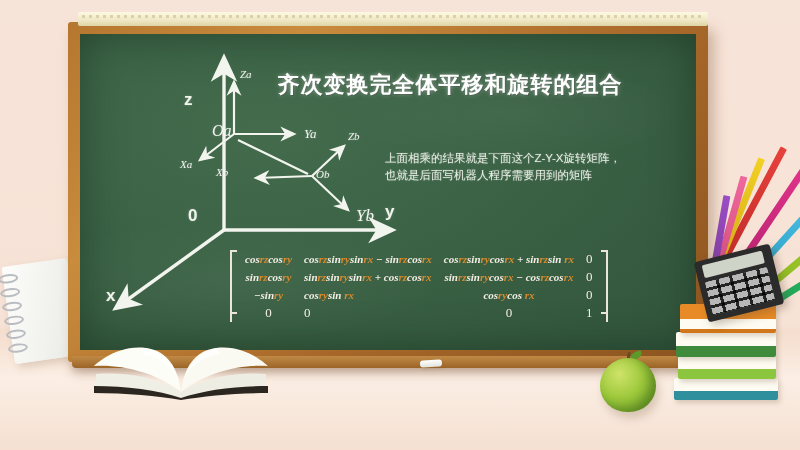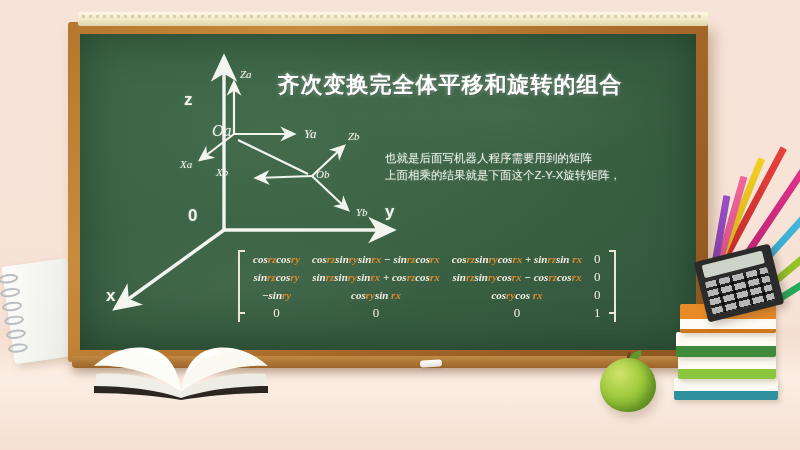--- a/index.html
+++ b/index.html
@@ -61,32 +61,31 @@
   
   #axes{position:absolute;left:0;top:0;width:616px;height:316px;}
 
   
   #matrix{
     position:absolute;left:150px;top:216px;
     display:flex;align-items:stretch;
     font-family:"Liberation Serif","DejaVu Serif",serif;
     font-style:italic;font-weight:bold;font-size:11px;
     color:#f3efe4;
-    margin-left:8px;
   }
   .brk{width:9px;position:relative;}
   .brk:before,.brk:after{content:"";position:absolute;background:#eae6d8;}
   .brk-l:before{left:0;top:0;bottom:0;width:2px;}
   .brk-l:after{left:0;top:0;width:7px;height:2px;box-shadow:0 62px 0 #eae6d8;}
   .brk-r:before{right:0;top:0;bottom:0;width:2px;}
   .brk-r:after{right:0;top:0;width:7px;height:2px;box-shadow:0 62px 0 #eae6d8;}
   table.mx{border-collapse:collapse;}
   table.mx td{padding:1px 6px;white-space:nowrap;vertical-align:middle;height:16px;}
   .c1{text-align:center;}
-  .c2{text-align:center;}
+  .c2{text-align:left;}
   .c3{text-align:center;}
   .c4{text-align:center;font-style:normal;font-weight:normal;font-size:13px;padding-left:12px;padding-right:4px;}
   .sub{color:#d98a2b;}
   .num{font-style:normal;font-weight:normal;font-size:13px;}
 
   
   .prop{position:absolute;}
   
   #apple{left:600px;top:358px;width:56px;height:54px;
     background:radial-gradient(circle at 35% 30%,#cfe36a,#9ec93c 45%,#72a82b 80%,#5d8e22);
@@ -179,28 +178,28 @@
     <div class="chalk" style="position:absolute;left:26px;top:252px;font-size:17px;font-weight:bold;">x</div>
     <div class="chalk" style="position:absolute;left:108px;top:172px;font-size:17px;font-weight:bold;">0</div>
 
     <div class="chalk" style="position:absolute;left:132px;top:88px;font-size:16px;font-style:italic;font-family:'Liberation Serif',serif;">Oa</div>
     <div class="chalk" style="position:absolute;left:160px;top:34px;font-size:11px;font-style:italic;font-family:'Liberation Serif',serif;">Za</div>
     <div class="chalk" style="position:absolute;left:224px;top:92px;font-size:13px;font-style:italic;font-family:'Liberation Serif',serif;">Ya</div>
     <div class="chalk" style="position:absolute;left:100px;top:124px;font-size:11px;font-style:italic;font-family:'Liberation Serif',serif;">Xa</div>
 
     <div class="chalk" style="position:absolute;left:236px;top:134px;font-size:11px;font-style:italic;font-family:'Liberation Serif',serif;">Ob</div>
     <div class="chalk" style="position:absolute;left:268px;top:96px;font-size:11px;font-style:italic;font-family:'Liberation Serif',serif;">Zb</div>
-    <div class="chalk" style="position:absolute;left:276px;top:172px;font-size:11px;font-style:italic;font-family:'Liberation Serif',serif;">Yb</div>
+    <div class="chalk" style="position:absolute;left:276px;top:172px;font-size:17px;font-style:italic;font-family:'Liberation Serif',serif;">Yb</div>
     <div class="chalk" style="position:absolute;left:136px;top:132px;font-size:11px;font-style:italic;font-family:'Liberation Serif',serif;">Xb</div>
 
     <div id="title">齐次变换完全体平移和旋转的组合</div>
 
     <div id="note">
+      <div>上面相乘的结果就是下面这个Z-Y-X旋转矩阵，</div>
       <div>也就是后面写机器人程序需要用到的矩阵</div>
-      <div>上面相乘的结果就是下面这个Z-Y-X旋转矩阵，</div>
     </div>
 
     <div id="matrix">
       <div class="brk brk-l"></div>
       <table class="mx">
           <tbody id="mx-body">
             <tr>
               <td class="c1"><span>cos</span><span class="sub">rz</span><span>cos</span><span class="sub">ry</span></td>
               <td class="c2"><span>cos</span><span class="sub">rz</span><span>sin</span><span class="sub">ry</span><span>sin</span><span class="sub">rx</span><span> − </span><span>sin</span><span class="sub">rz</span><span>cos</span><span class="sub">rx</span></td>
               <td class="c3"><span>cos</span><span class="sub">rz</span><span>sin</span><span class="sub">ry</span><span>cos</span><span class="sub">rx</span><span> + </span><span>sin</span><span class="sub">rz</span><span>sin </span><span class="sub">rx</span></td>

